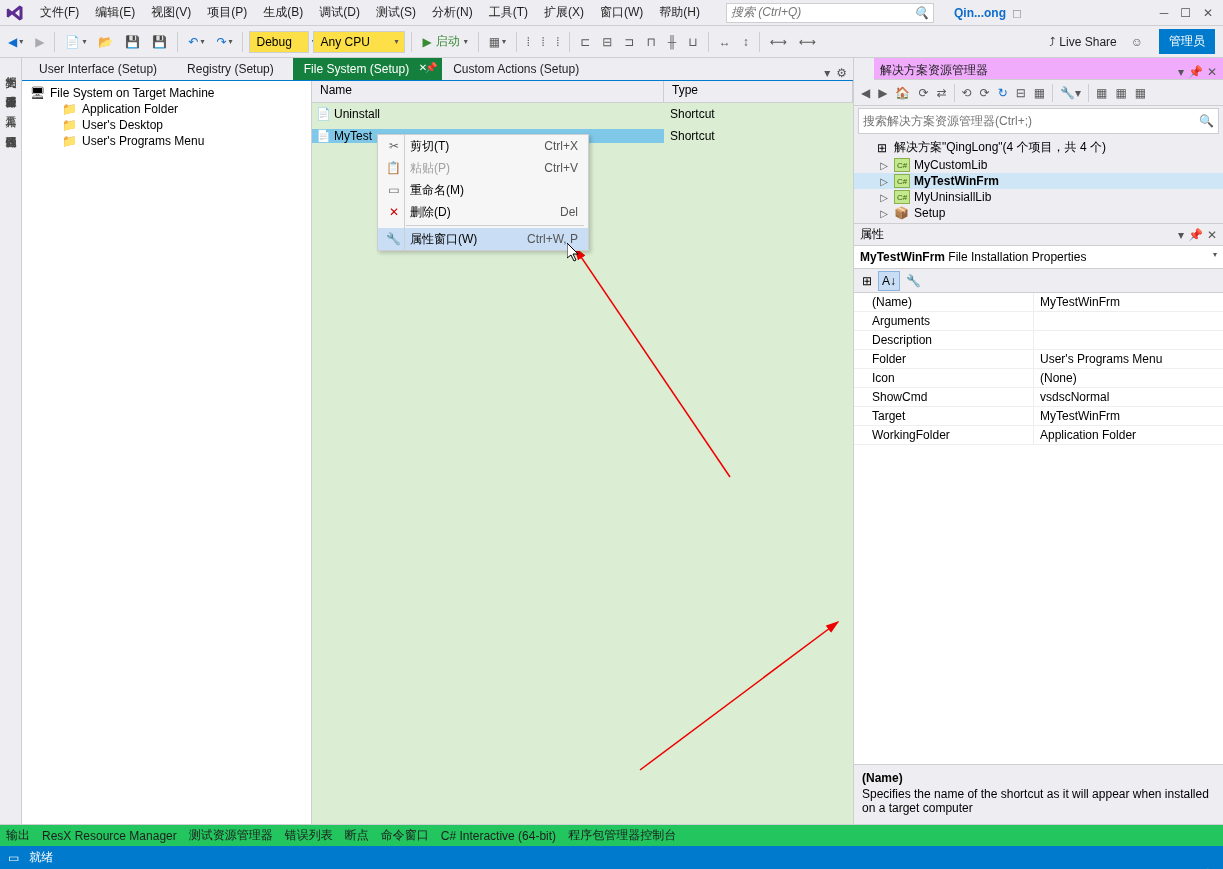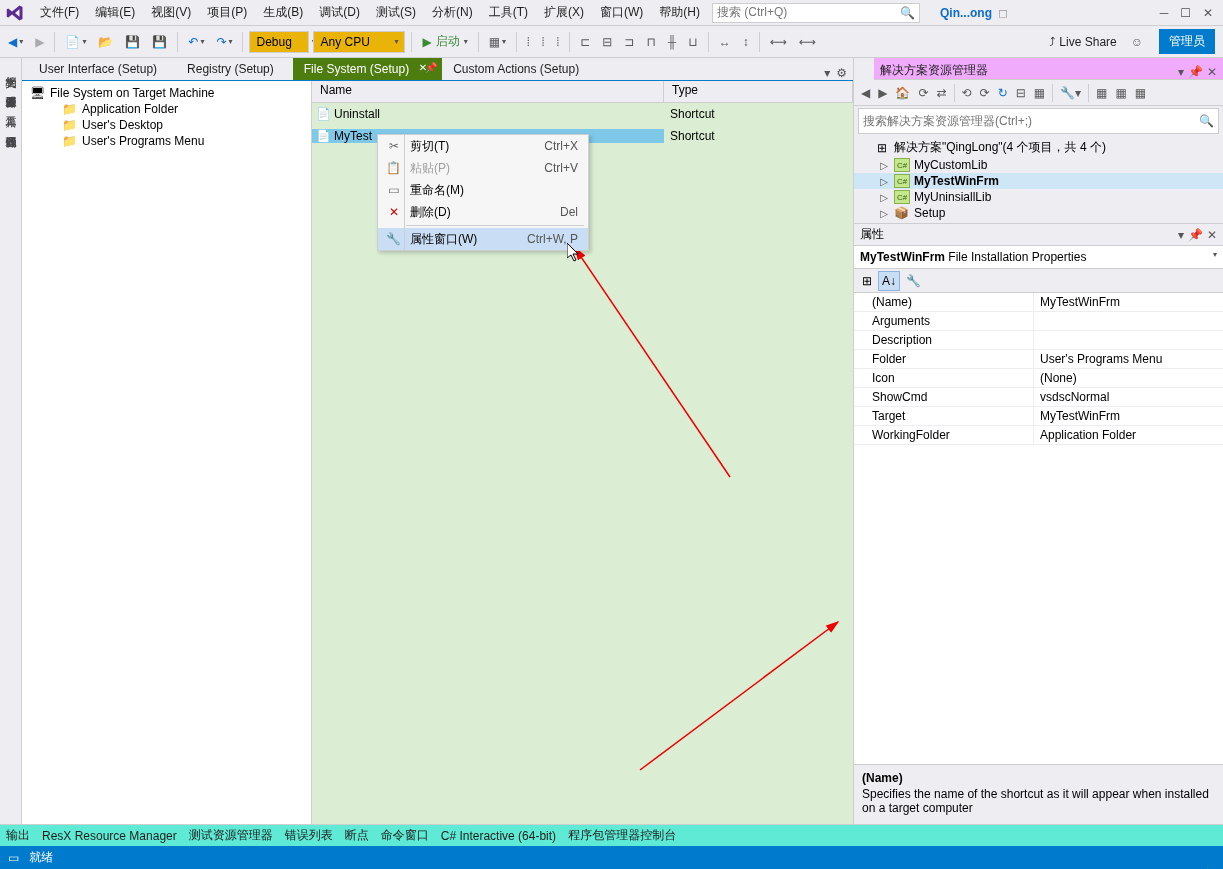--- a/index.html
+++ b/index.html
@@ -3,45 +3,45 @@
 <meta charset="utf-8">
 <style>
 * { margin: 0; padding: 0; box-sizing: border-box; font-family: "Microsoft YaHei", "Segoe UI", sans-serif; font-size: 12px; }
 body { background: #fff; width: 1223px; height: 869px; overflow: hidden; position: relative; }
 
 
 .menubar { height: 26px; background: #eeeef2; display: flex; align-items: center; padding: 0 2px; border-bottom: 1px solid #ccced0; }
 .vs-logo { width: 26px; height: 20px; display: flex; align-items: center; justify-content: center; margin-right: 4px; }
 .vs-logo svg { width: 18px; height: 18px; }
 .menu-item { padding: 2px 8px; cursor: pointer; color: #1e1e1e; }
-.search-box { margin-left: 4px; width: 208px; height: 20px; border: 1px solid #ccced0; background: #fff; display: flex; align-items: center; padding: 0 4px; color: #777; }
+.search-box { margin-left: 18px; width: 208px; height: 20px; border: 1px solid #ccced0; background: #fff; display: flex; align-items: center; padding: 0 4px; color: #777; font-style: italic; }
 .search-ico { margin-left: auto; color: #717171; }
 .user-name { margin-left: 14px; color: #0e6dcc; font-weight: 600; padding: 0 6px; }
 .menubar .spacer { flex: 1; }
 .win-controls { display: flex; gap: 12px; margin-left: 16px; margin-right: 8px; color: #555; }
 
 
 .toolbar { height: 32px; background: #eeeef2; display: flex; align-items: center; padding: 0 4px; gap: 4px; border-bottom: 1px solid #ccced0; }
 .tb-btn { padding: 2px 4px; display: flex; align-items: center; gap: 2px; cursor: pointer; color: #5a5a5a; }
 .tb-sep { width: 1px; height: 20px; background: #ccced0; margin: 0 2px; }
-.tb-dd { border: 1px solid #ccced0; background: #eab308; height: 22px; display: flex; align-items: center; padding: 0 6px; gap: 20px; }
+.tb-dd { border: 1px solid #ccced0; background: #fde047; height: 22px; display: flex; align-items: center; padding: 0 6px; gap: 20px; }
 .tb-start { display: flex; align-items: center; gap: 4px; color: #388a34; }
 .tb-start .play { color: #388a34; }
 .liveshare { margin-left: auto; display: flex; align-items: center; gap: 4px; color: #1e1e1e; padding: 0 6px; }
 .admin-btn { background: #007acc; color: #fff; padding: 4px 10px; margin-left: 8px; margin-right: 4px; }
 
 
 .main { display: flex; height: calc(100% - 26px - 32px - 22px - 23px); }
 .left-strip { width: 22px; background: #eeeef2; border-right: 1px solid #ccced0; display: flex; flex-direction: column; align-items: center; padding-top: 4px; gap: 8px; }
 .strip-tab { writing-mode: vertical-rl; padding: 6px 2px; cursor: pointer; color: #444; font-size: 11px; }
 
 .center { flex: 1; display: flex; flex-direction: column; background: #eeeef2; }
 .doc-tabs { height: 22px; background: #eeeef2; display: flex; align-items: flex-end; padding-left: 6px; position: relative; }
 .doc-tab { padding: 3px 18px 3px 10px; background: #eeeef2; color: #1e1e1e; cursor: pointer; border: 1px solid transparent; font-size: 12px; }
-.doc-tab.active { background: #4d7c0f; color: #fff; position: relative; text-align: center; }
+.doc-tab.active { background: #15803d; color: #fff; position: relative; text-align: center; }
 .tab-close { position: absolute; right: 14px; color: #fff; font-size: 10px; }
 .tab-pin { position: absolute; right: 3px; color: #fff; font-size: 10px; }
 .doc-tabs-right { margin-left: auto; display: flex; gap: 6px; padding-right: 6px; color: #555; }
 
 .fs-body { flex: 1; display: flex; background: #fff; border-top: 1px solid #007acc; }
 .fs-left { width: 290px; border-right: 1px solid #ccced0; padding: 4px 2px; }
 .fs-left-item { display: flex; align-items: center; gap: 4px; padding: 1px 2px; cursor: pointer; }
 .fs-left-item.root { font-weight: normal; }
 .fs-left-item.sub { padding-left: 38px; }
 .folder-ico { width: 16px; height: 14px; display: inline-flex; }
@@ -97,21 +97,21 @@
 .props-tb-btn { padding: 2px 3px; cursor: pointer; border: 1px solid transparent; }
 .props-tb-btn.active { background: #c9def5; border: 1px solid #8ab3e0; }
 .props-grid { flex: 1; background: #fff; }
 .props-row { display: flex; height: 19px; border-bottom: 1px solid #eeeef2; }
 .props-key { width: 180px; padding-left: 18px; border-right: 1px solid #eeeef2; display: flex; align-items: center; }
 .props-val { flex: 1; padding-left: 6px; display: flex; align-items: center; }
 .props-desc { border-top: 1px solid #ccced0; padding: 6px 8px; background: #eeeef2; min-height: 60px; }
 .props-desc-title { font-weight: 700; margin-bottom: 2px; }
 
 
-.bottom-tabs { height: 22px; background: #5eead4; display: flex; align-items: center; padding: 0 6px; gap: 12px; border-top: 1px solid #ccced0; color: #1e1e1e; }
+.bottom-tabs { height: 22px; background: #22c55e; display: flex; align-items: center; padding: 0 6px; gap: 12px; border-top: 1px solid #ccced0; color: #1e1e1e; }
 .bottom-tab { cursor: pointer; font-size: 12px; }
 
 
 .statusbar { height: 23px; background: #007acc; color: #fff; display: flex; align-items: center; padding: 0 8px; gap: 10px; }
 .statusbar .sb-right { margin-left: auto; display: flex; align-items: center; gap: 12px; margin-top: 35px; }
 
 
 .arrow-svg { position: absolute; pointer-events: none; z-index: 50; }
 
 .caret { font-size: 8px; color: #555; }

